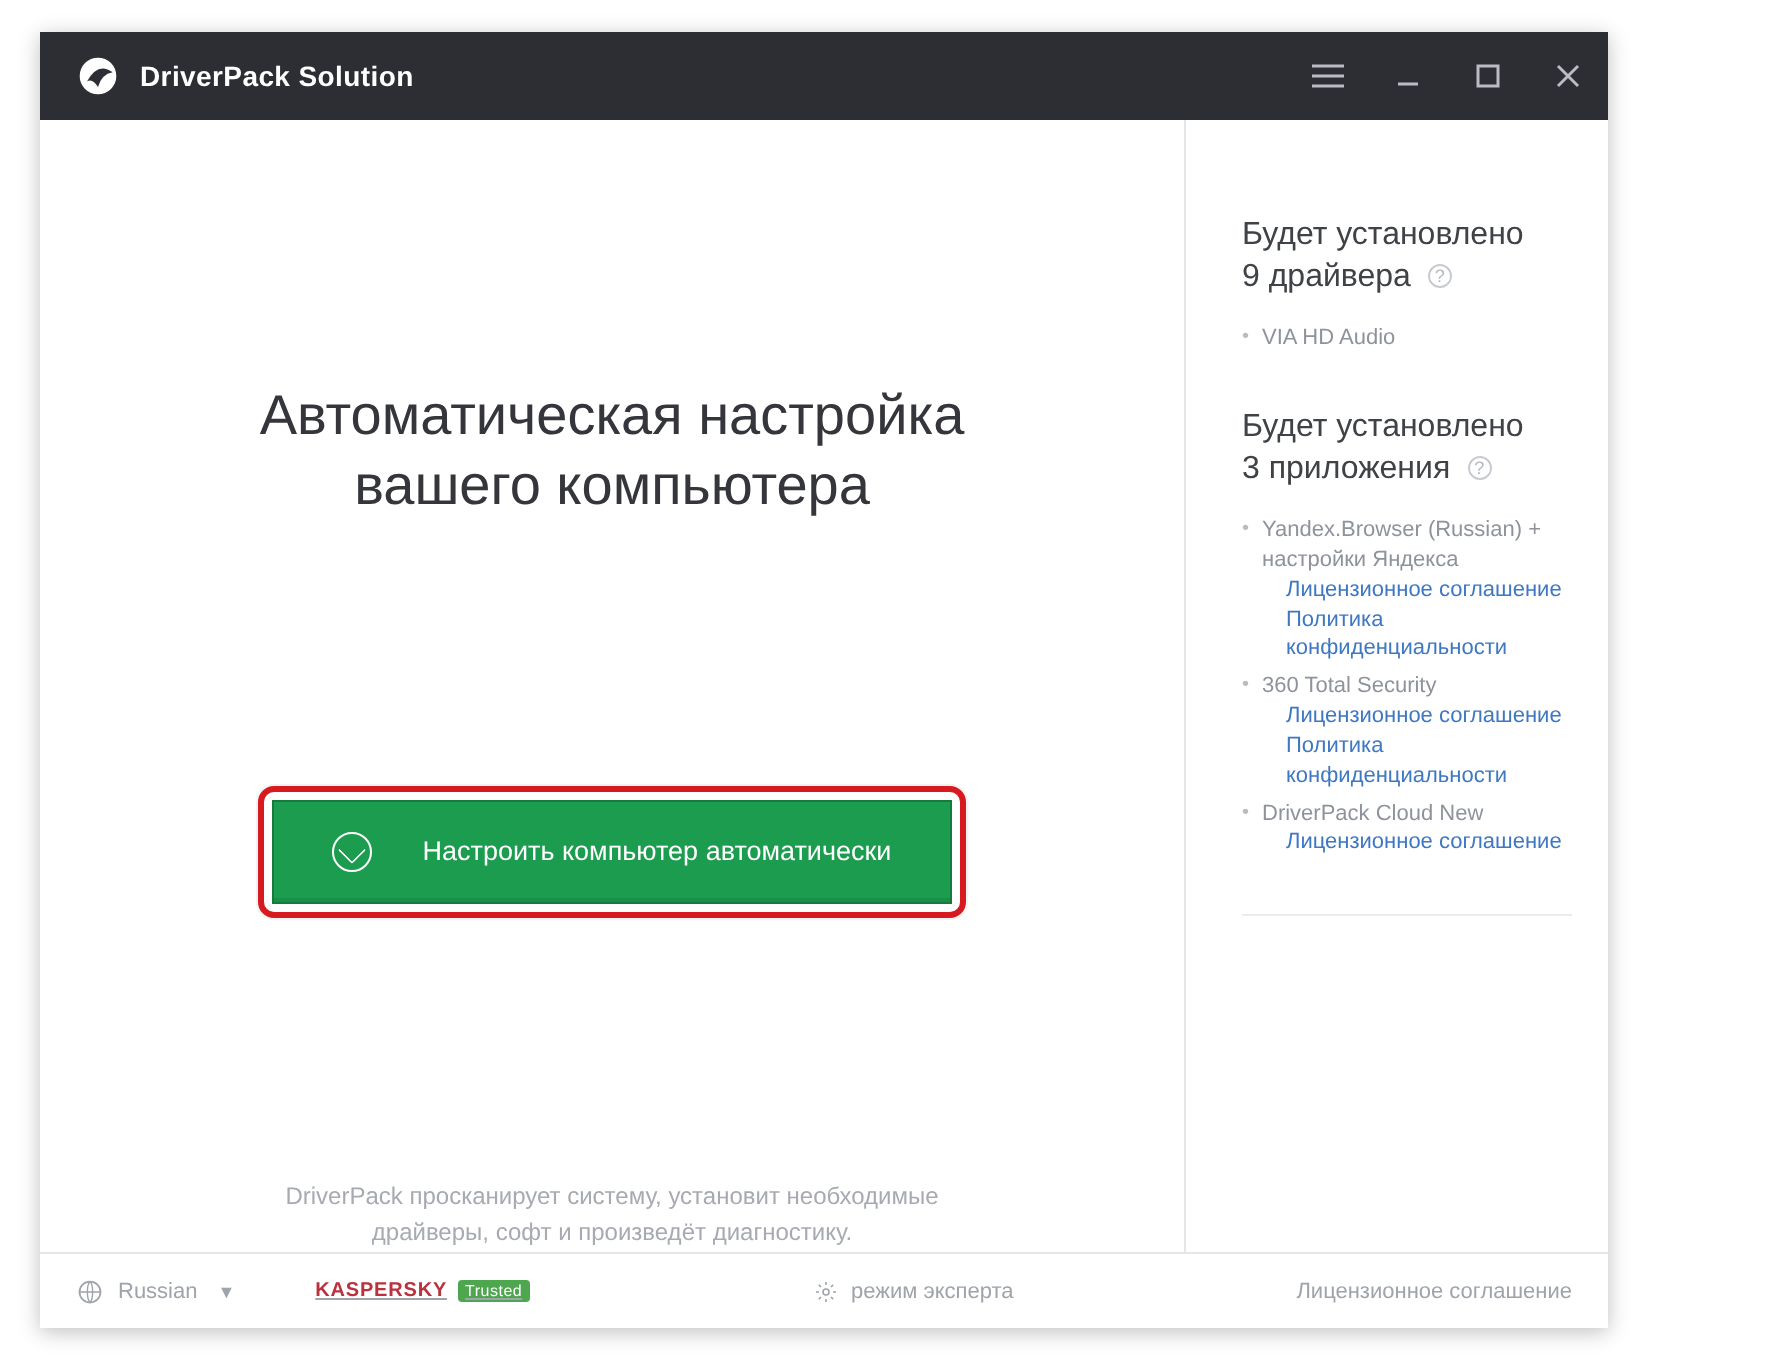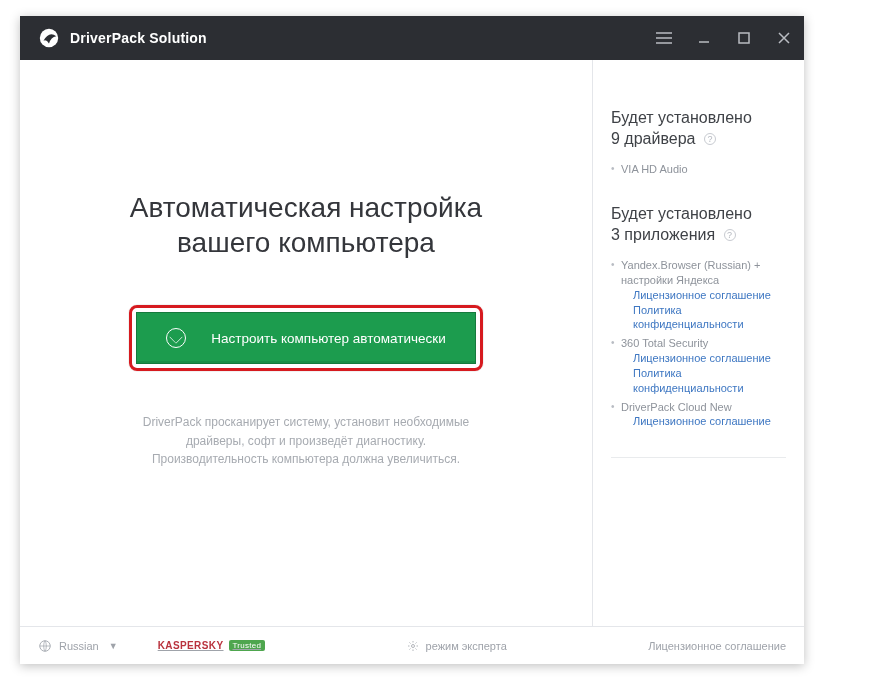--- a/index.html
+++ b/index.html
@@ -51,20 +51,21 @@
     flex: 1 1 auto;
     display: flex;
     min-height: 0;
   }
   .main {
     flex: 1 1 auto;
     display: flex;
     flex-direction: column;
     align-items: center;
     padding: 130px 40px 0 40px;
+    justify-content: space-between;
   }
   .headline {
     text-align: center;
     font-size: 28px;
     font-weight: 300;
     color: #34363b;
     line-height: 1.25;
     margin-bottom: 45px;
   }
   .cta-wrap {
@@ -111,21 +112,21 @@
     color: #a7abb1;
     font-size: 12px;
     line-height: 1.55;
     max-width: 400px;
   }
 
   
   .sidebar {
     width: 212px;
     border-left: 1px solid #e4e6ea;
-    padding: 48px 18px 10px 18px;
+    padding: 48px 18px 10px 28px;
     color: #3b3d42;
     overflow: hidden;
   }
   .sb-heading {
     font-size: 16px;
     font-weight: 400;
     line-height: 1.3;
     margin-bottom: 10px;
     color: #3f4247;
   }
@@ -243,21 +244,20 @@
       <div class="cta-wrap">
         <div class="cta">
           <span class="cta-icon"></span>
           <span>Настроить компьютер автоматически</span>
         </div>
       </div>
 
       <div class="subtext">
         <span>DriverPack просканирует систему, установит необходимые</span><br>
         <span>драйверы, софт и произведёт диагностику.</span><br>
-        <span>Производительность компьютера должна увеличиться.</span>
       </div>
     </div>
 
     <div class="sidebar">
       <div class="sb-heading">
         <span>Будет установлено</span><br>
         <span>9 драйвера</span>
         <span class="qmark">?</span>
       </div>
       <ul class="sb-list">

